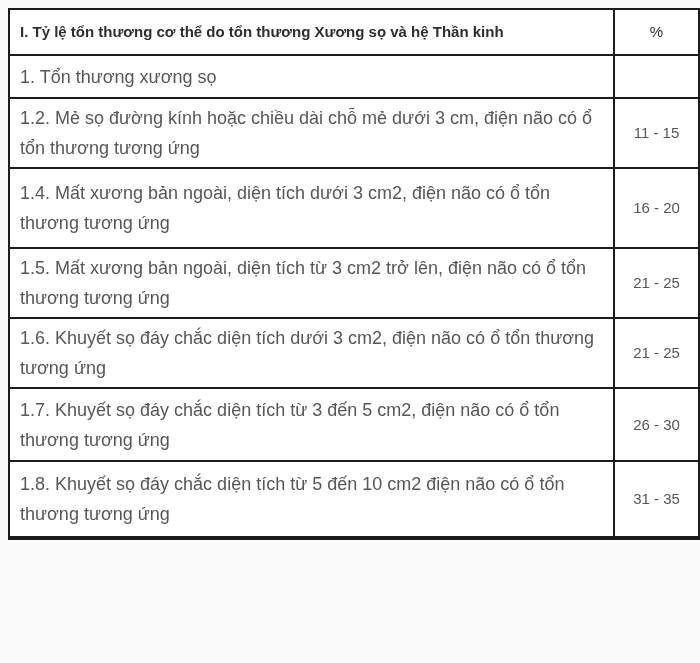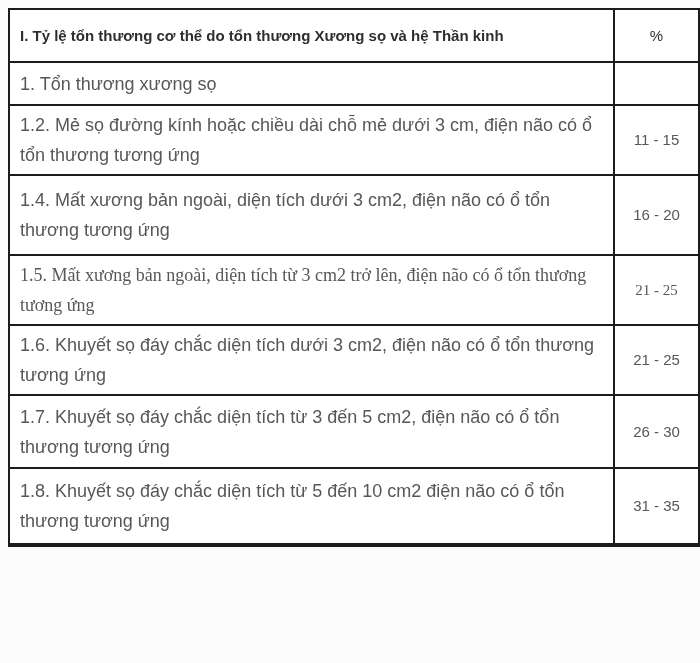--- a/index.html
+++ b/index.html
@@ -39,27 +39,27 @@
     text-align: center;
     white-space: nowrap;
   }
   tr.hdr .desc-cell {
     font-weight: bold;
     color: #2e2e2e;
     font-size: 15px;
   }
   tr.hdr .pct-cell { color: #2e2e2e; }
   
-  tr.hdr     { height: 53px; }
+  tr.hdr     { height: 46px; }
   tr.r-0     { height: 43px; }
   tr.r-1     { height: 42px; }
   tr.r-2     { height: 56px; }
   tr.r-3     { height: 77px; }
   tr.r-4     { height: 80px; }
-  tr.r-5     { height: 64px; font-family: Liberation Serif, serif; }
+  tr.r-5     { height: 64px; }
   tr.r-6     { height: 58px; }
   tr.r-7     { height: 73px; }
   tr.r-8     { height: 77px; }
 </style>
 </head>
 <body>
 
 <div class="page">
   <table class="injury-table">
     <colgroup>

